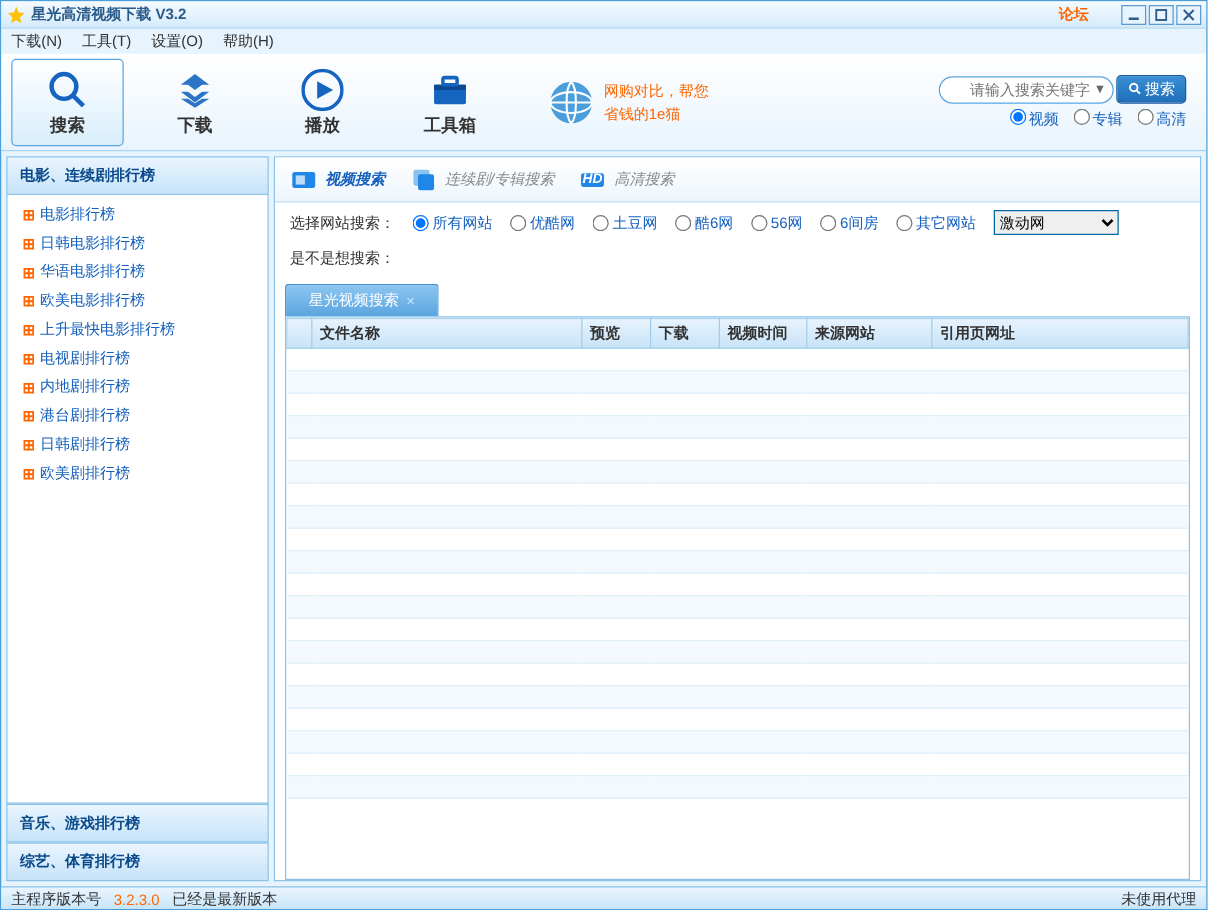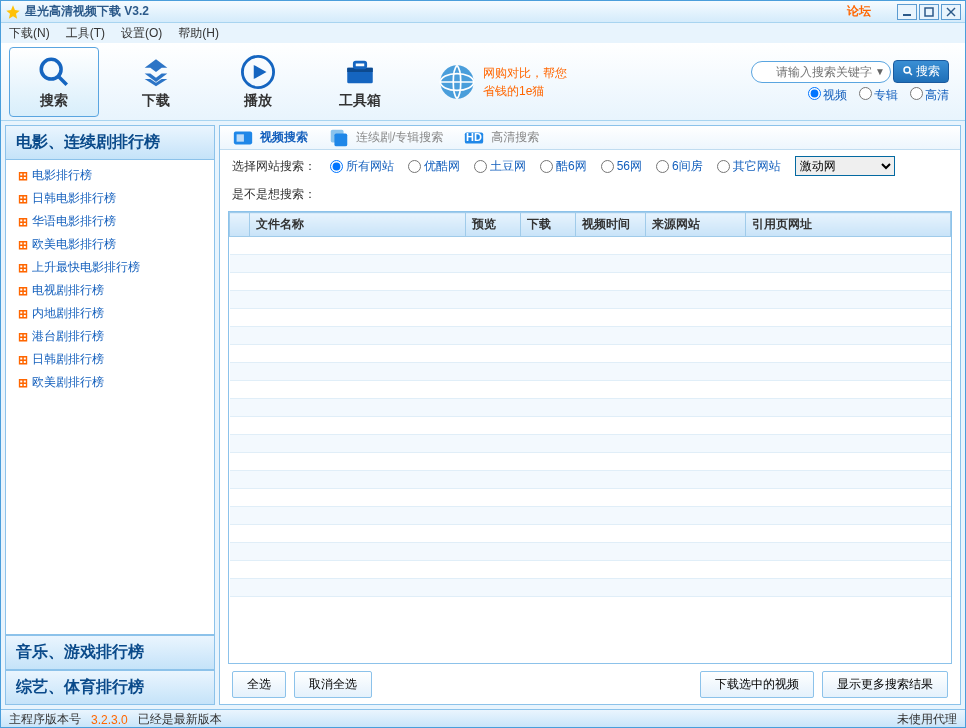--- a/index.html
+++ b/index.html
@@ -23,27 +23,27 @@
 .toolbar .searchbox { margin-left: auto; display: flex; flex-direction: column; align-items: flex-end; gap: 4px; padding-right: 8px; }
 .toolbar .searchbox .srow { display: flex; align-items: flex-end; gap: 2px; }
 .toolbar .searchbox .sinput { border: 1px solid #5aa5e0; border-radius: 12px; padding: 2px 8px 2px 24px; width: 140px; height: 22px; background: #fff; position: relative; }
 .toolbar .searchbox .sinput-wrap { position: relative; }
 .toolbar .searchbox .sinput-wrap .sicon { position: absolute; left: 6px; top: 4px; width: 14px; height: 14px; color: #888; }
 .toolbar .searchbox .sbtn { background: linear-gradient(#3a8fd4, #1f6fb8); color: #fff; border: 1px solid #1a5a9e; border-radius: 4px; padding: 2px 8px; cursor: pointer; display: flex; align-items: center; gap: 2px; }
 .toolbar .searchbox .rrow { display: flex; gap: 12px; }
 .toolbar .searchbox .rrow label { display: flex; align-items: flex-start; gap: 2px; color: #1560bd; cursor: pointer; }
 .main { display: flex; height: 588px; padding: 4px; gap: 4px; }
 .sidebar { width: 210px; display: flex; flex-direction: column; gap: 0; }
-.sidebar .acc-header { background: linear-gradient(#eaf5fe, #c5e3f9); border: 1px solid #8cc2ea; color: #0a4a8a; font-weight: bold; padding: 6px 10px; font-size: 16px; cursor: pointer; }
+.sidebar .acc-header { background: linear-gradient(#eaf5fe, #c5e3f9); border: 1px solid #8cc2ea; color: #0a4a8a; font-weight: bold; padding: 6px 10px; font-size: 12px; cursor: pointer; }
 .sidebar .acc-body { background: #fff; border: 1px solid #8cc2ea; border-top: none; flex: 1; overflow: auto; padding: 4px 0; }
 .sidebar .sitem { display: flex; align-items: center; padding: 3px 12px; cursor: pointer; }
 .sidebar .sitem .plus { color: #ff6600; font-weight: bold; margin-right: 4px; width: 10px; }
 .sidebar .sitem span.txt { color: #1560bd; }
 .content { flex: 1; display: flex; flex-direction: column; border: 1px solid #8cc2ea; background: #fff; }
-.content .subtabs { height: 24px; display: flex; align-items: center; gap: 20px; padding: 0 12px; background: linear-gradient(#fff, #edf6fd); border-bottom: 1px solid #c0dcf0; }
+.content .subtabs { height: 36px; display: flex; align-items: center; gap: 20px; padding: 0 12px; background: linear-gradient(#fff, #edf6fd); border-bottom: 1px solid #c0dcf0; font-style: italic; }
 .content .subtabs .stab { display: flex; align-items: center; gap: 6px; cursor: pointer; color: #888; }
 .content .subtabs .stab.active { color: #1560bd; font-weight: bold; }
 .content .subtabs .stab .sticon { width: 22px; height: 22px; }
 .content .filterrow { padding: 6px 12px; display: flex; align-items: center; gap: 14px; flex-wrap: wrap; }
 .content .filterrow .flabel { color: #333; }
 .content .filterrow label { display: flex; align-items: center; gap: 3px; color: #1560bd; cursor: pointer; }
 .content .filterrow select { border: 1px solid #0369a1; height: 20px; width: 100px; }
 .content .suggest { padding: 4px 12px 8px; color: #333; }
 .content .tabhead { display: flex; margin: 4px 8px 0; }
 .content .tabhead .tab { background: linear-gradient(#8dc6f0, #5aa5e0); color: #fff; padding: 4px 18px; border: 1px solid #4a93d1; border-bottom: none; border-radius: 3px 3px 0 0; display: flex; align-items: center; gap: 6px; }
@@ -278,20 +278,26 @@
           <input type="radio" name="site" style="">
           <span>6间房</span>
         </label>
       <label>
           <input type="radio" name="site" style="">
           <span>其它网站</span>
         </label>
       <select><option>激动网</option></select>
     </div>
     <div class="suggest">是不是想搜索：</div>
+    <div class="tabhead">
+      <div class="tab">
+        <span>星光视频搜索</span>
+        <span class="close">×</span>
+      </div>
+    </div>
     <div class="gridwrap">
       <table class="grid">
         <colgroup>
             <col width="20">
             <col>
             <col width="55">
             <col width="55">
             <col width="70">
             <col width="100">
             <col width="205">
@@ -484,27 +490,20 @@
               <td></td>
               <td></td>
               <td></td>
               <td></td>
               <td></td>
               <td></td>
             </tr>
           </tbody>
       </table>
     </div>
-    <div class="botbar">
-      <button class="btn">全选</button>
-      <button class="btn">取消全选</button>
-      <div class="rspacer"></div>
-      <button class="btn">下载选中的视频</button>
-      <button class="btn">显示更多搜索结果</button>
-    </div>
   </div>
 </div>
 
 <div class="statusbar">
   <span>主程序版本号</span>
   <span style="color:#ff6600;">3.2.3.0</span>
   <span>已经是最新版本</span>
   <div class="ssp"></div>
   <span>未使用代理</span>
 </div>

